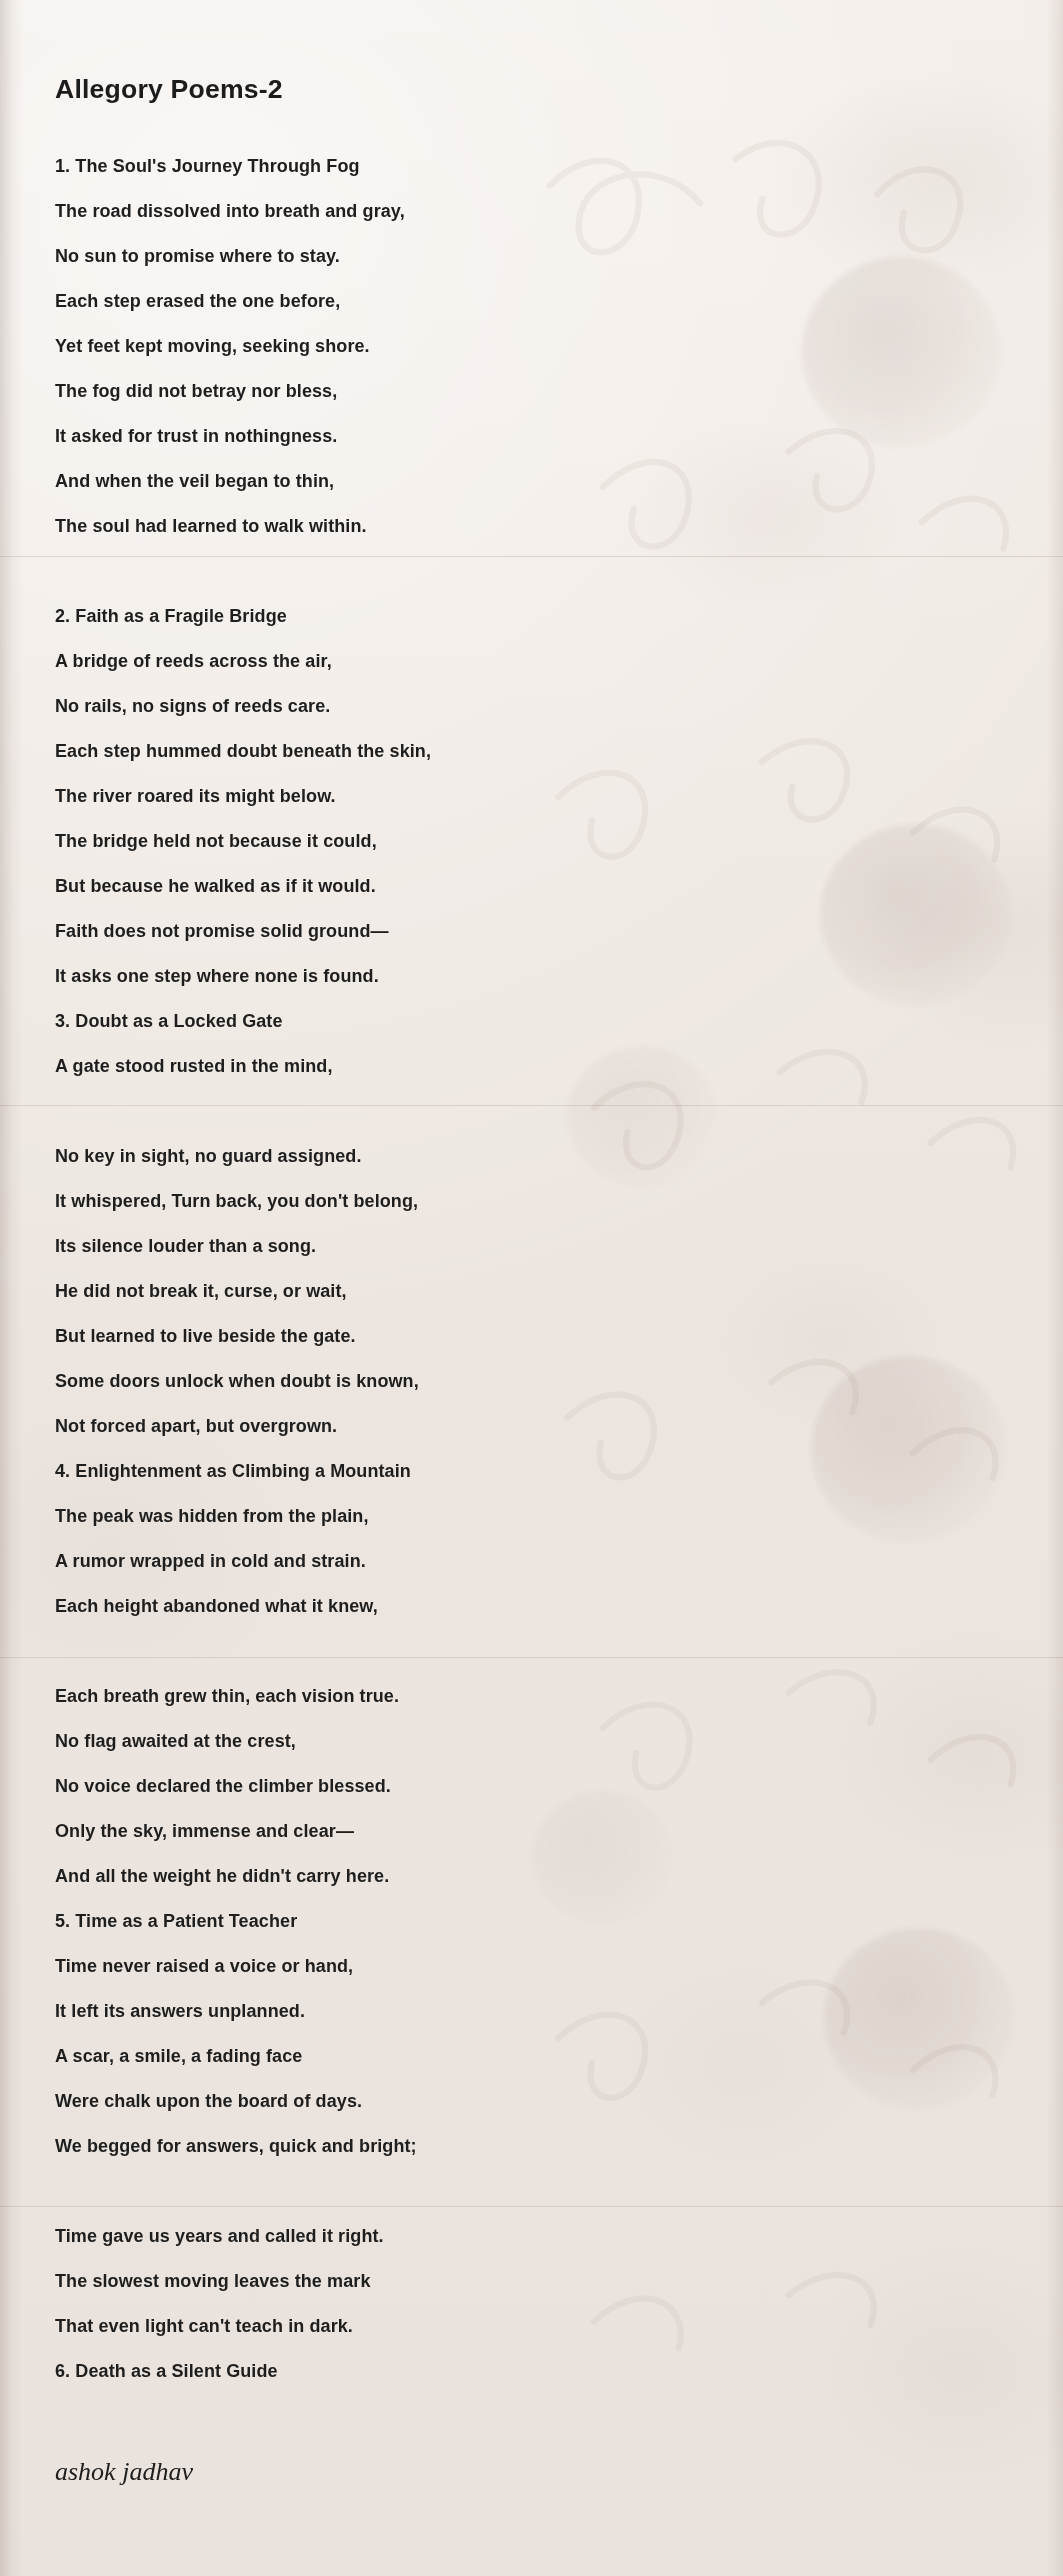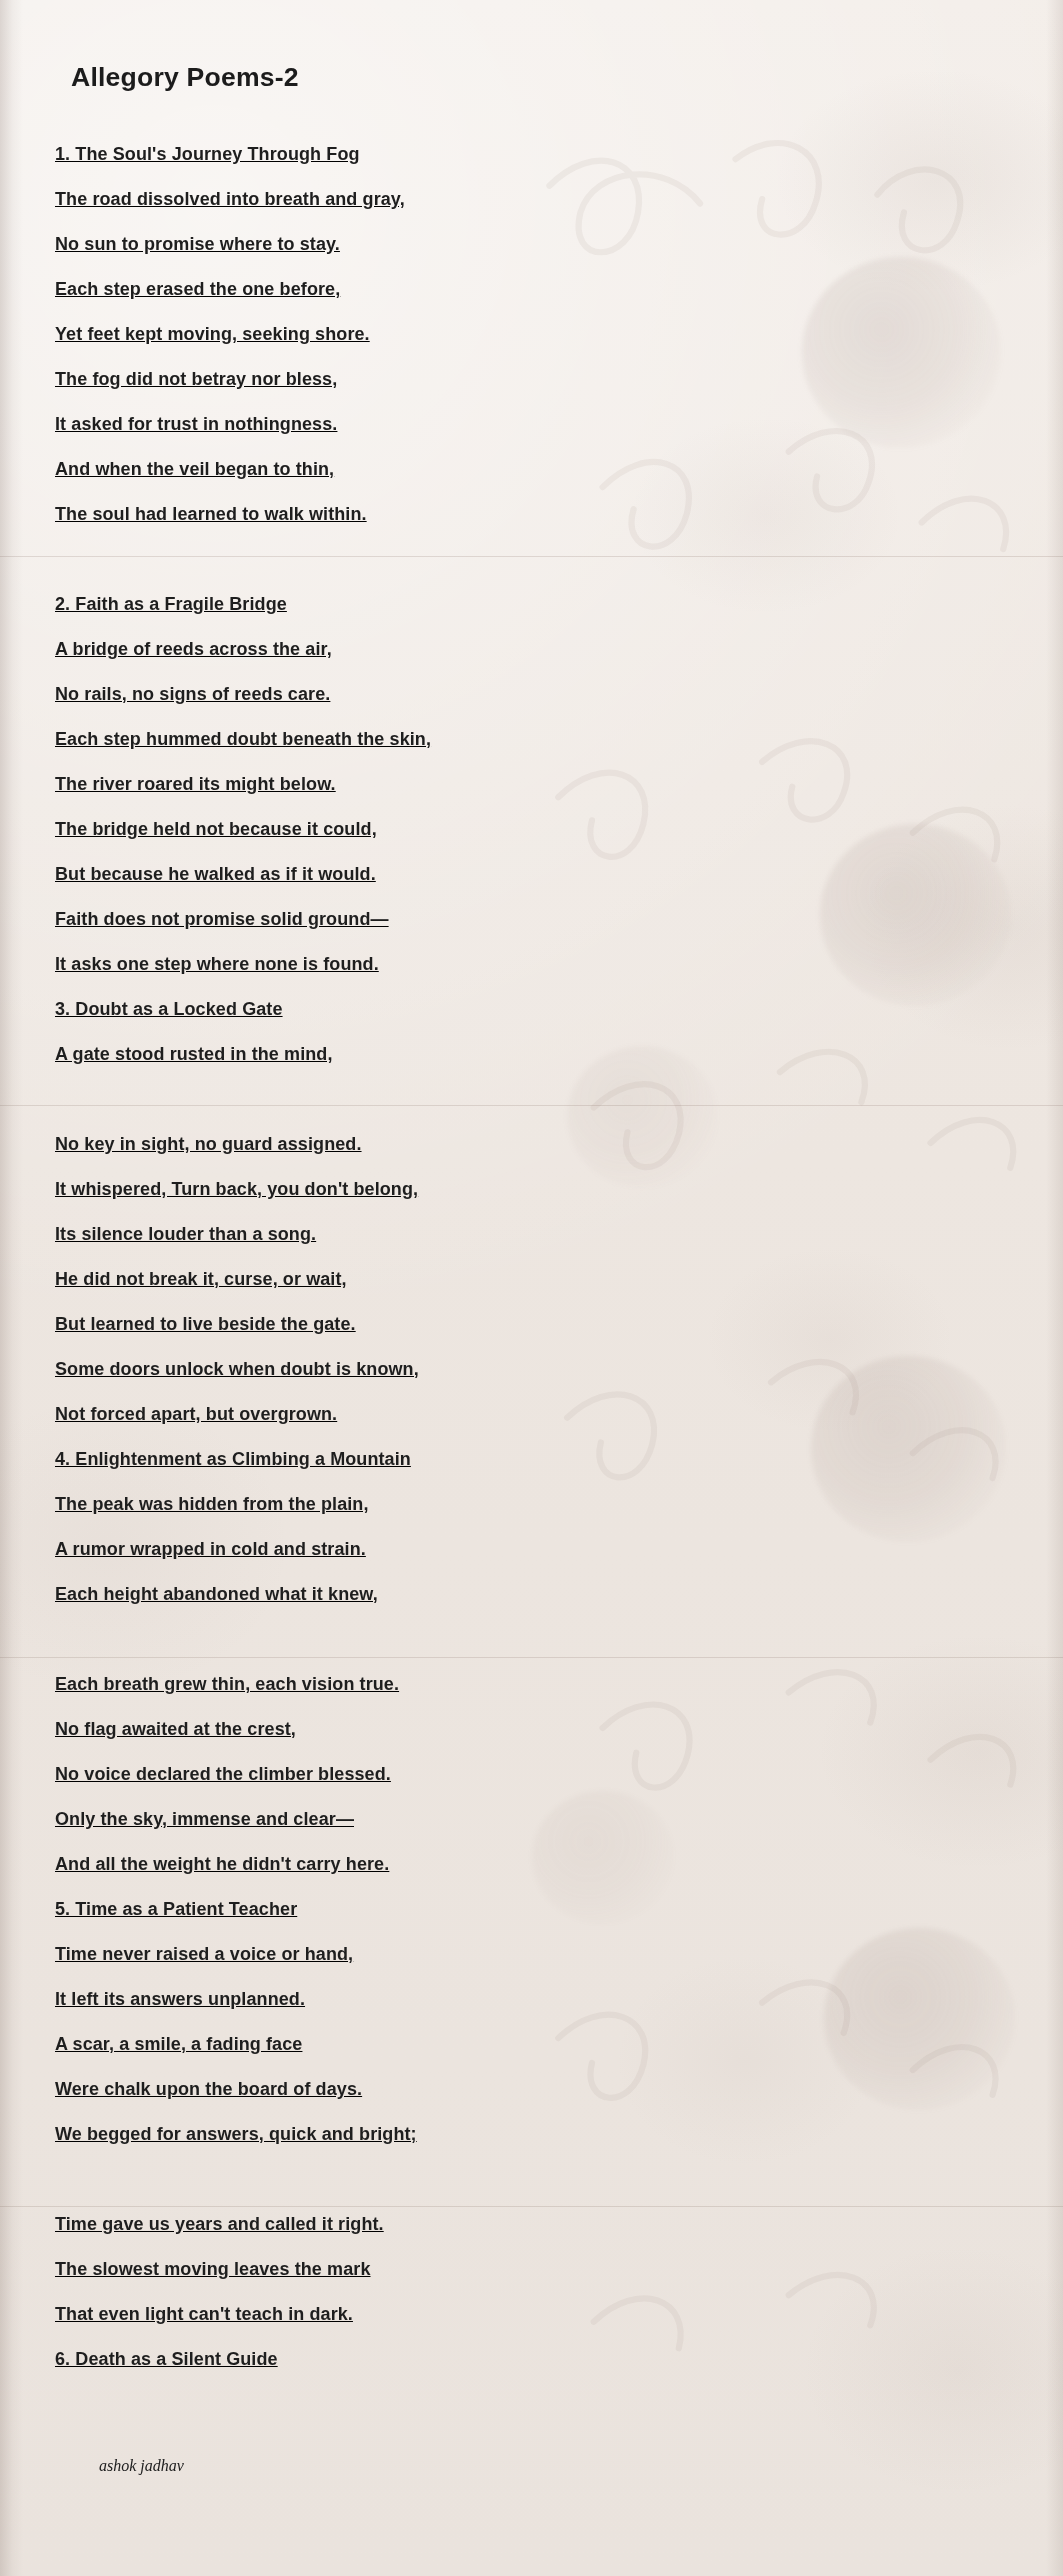--- a/index.html
+++ b/index.html
@@ -99,53 +99,51 @@
     top: 0;
     width: 674px;
     z-index: 3;
   }
 
   .doc-title {
     font-size: 26.6px;
     font-weight: bold;
     color: #1c1c1c;
     letter-spacing: 0.2px;
-    margin: 16px;
-    padding-top: 46px;
+    margin: 0;
+    padding-top: 74px;
     padding-bottom: 0;
   }
 
   .poem-body {
     margin-top: 39px;
-    text-decoration: underline;
   }
 
   .line {
     font-size: 18px;
     line-height: 45px;
     color: #1e1e1e;
     font-weight: bold;
     white-space: pre-wrap;
     letter-spacing: 0.1px;
   }
   .line.blank {
     height: 45px;
   }
 
   .signature {
     position: absolute;
     left: 55px;
     top: 2457px;
-    font-size: 16px;
+    font-size: 26px;
     font-style: italic;
     color: #202020;
     font-family: "Liberation Serif", serif;
     font-weight: normal;
     z-index: 4;
-    margin-left: 44px;
   }
 </style>
 </head>
 <body>
 
 <div class="page">
 
   <div class="paper-texture"></div>
 
   <div class="watermark wm1"></div>

